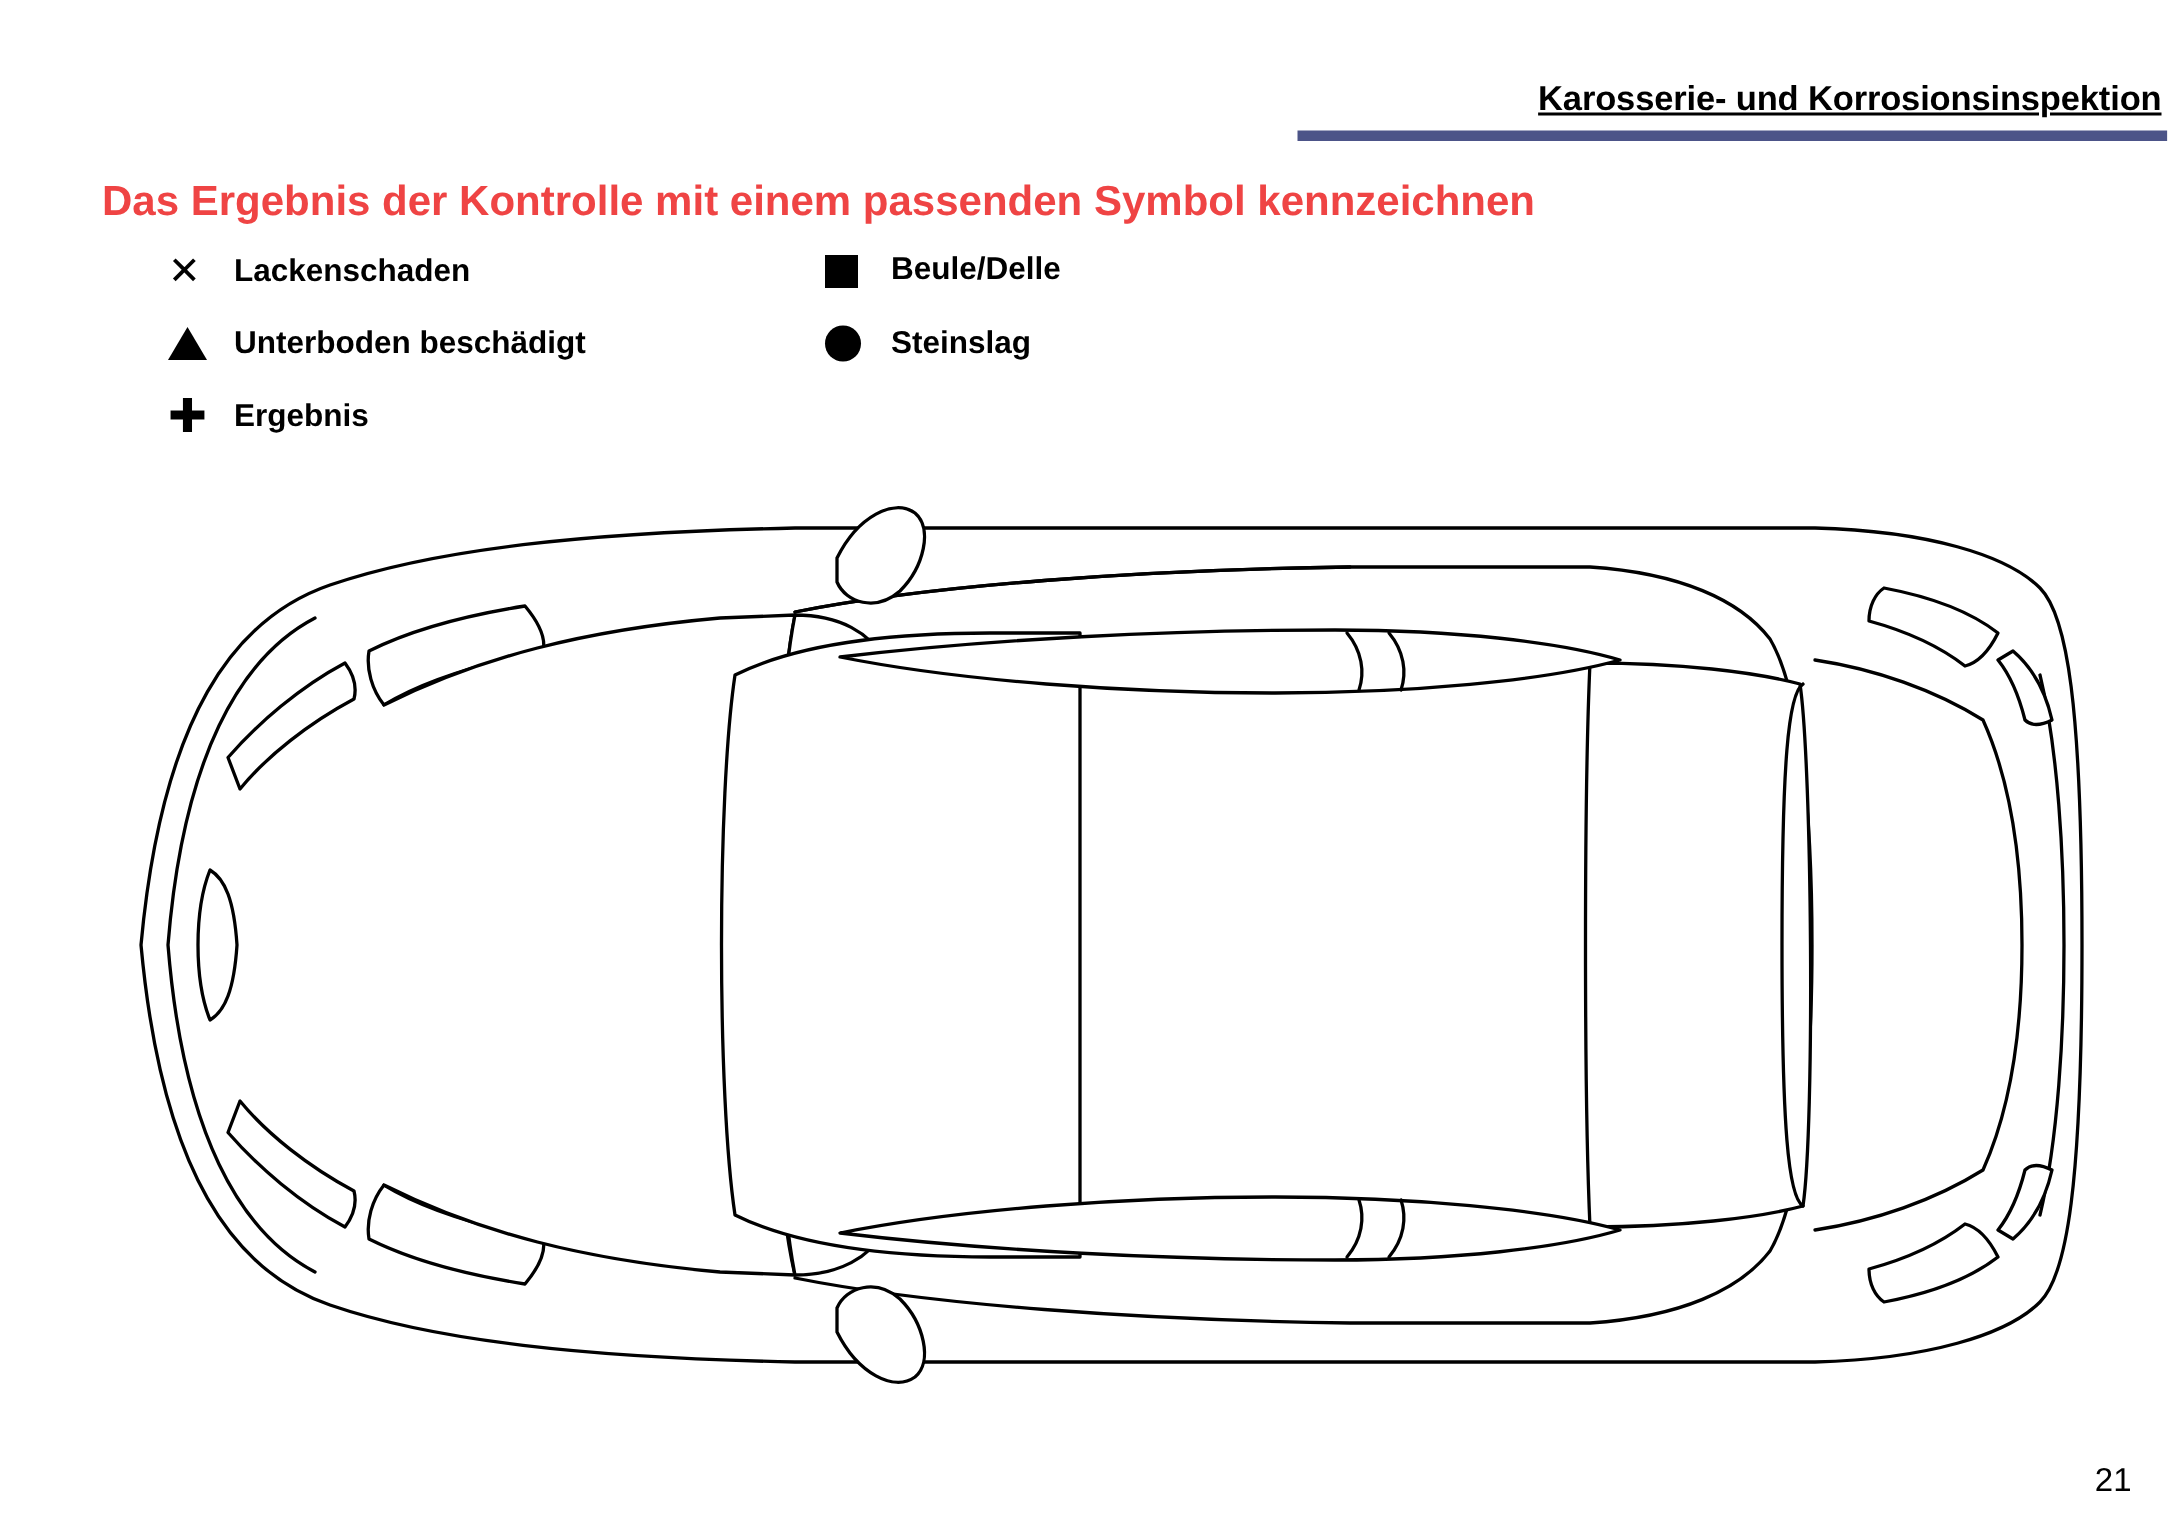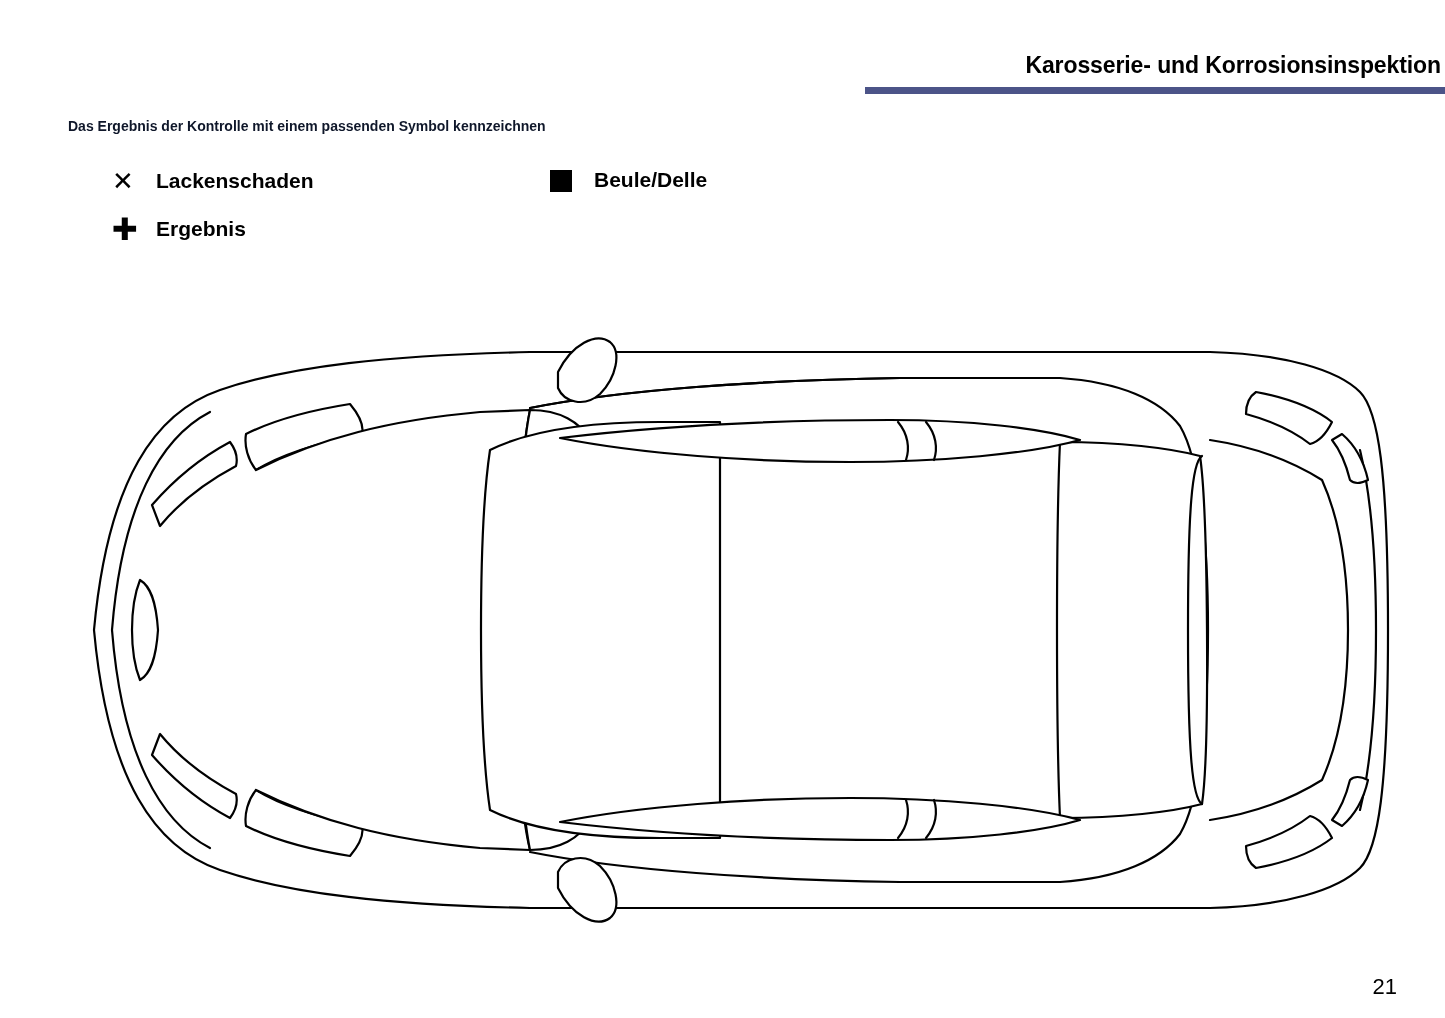--- a/index.html
+++ b/index.html
@@ -19,20 +19,21 @@
     overflow: hidden;
   }
 
   
   .header {
     position: absolute;
     top: 52px;
     right: 0px;
     width: 580px;
     text-align: right;
+    text-decoration: underline;
   }
   .header-title {
     font-size: 23px;
     font-weight: bold;
     letter-spacing: -0.1px;
     color: #000000;
     padding-right: 4px;
     white-space: nowrap;
   }
   .header-rule {
@@ -40,23 +41,23 @@
     height: 7px;
     background: #4c5488;
     width: 100%;
   }
 
   
   .instruction {
     position: absolute;
     top: 118px;
     left: 68px;
-    font-size: 14px;
-    font-weight: bold;
-    color: #0f172a;
+    font-size: 28px;
+    font-weight: bold;
+    color: #ef4444;
     white-space: nowrap;
   }
 
   
   .legend {
     position: absolute;
     top: 168px;
     left: 112px;
     width: 760px;
   }
@@ -123,21 +124,21 @@
     top: 330px;
     left: 60px;
     width: 1330px;
     height: 600px;
   }
   .car-wrap svg { display: block; }
 
   
   .page-number {
     position: absolute;
-    right: 48px;
+    right: 24px;
     bottom: 18px;
     font-size: 22px;
     color: #000000;
   }
 </style>
 </head>
 <body>
 
 <div class="page">
 
@@ -158,20 +159,34 @@
         <span class="legend-label">Lackenschaden</span>
       </div>
       <div class="legend-col col2">
         <span class="legend-sym">
           <span class="sym-square"></span>
         </span>
         <span class="legend-label">Beule/Delle</span>
       </div>
     </div>
 
+    <div class="legend-row">
+      <div class="legend-col col1">
+        <span class="legend-sym">
+          <span class="sym-triangle"></span>
+        </span>
+        <span class="legend-label">Unterboden beschädigt</span>
+      </div>
+      <div class="legend-col col2">
+        <span class="legend-sym">
+          <span class="sym-circle"></span>
+        </span>
+        <span class="legend-label">Steinslag</span>
+      </div>
+    </div>
 
     <div class="legend-row">
       <div class="legend-col col1">
         <span class="legend-sym">
           <span class="sym-plus">✚</span>
         </span>
         <span class="legend-label">Ergebnis</span>
       </div>
       <div class="legend-col col2"></div>
     </div>

